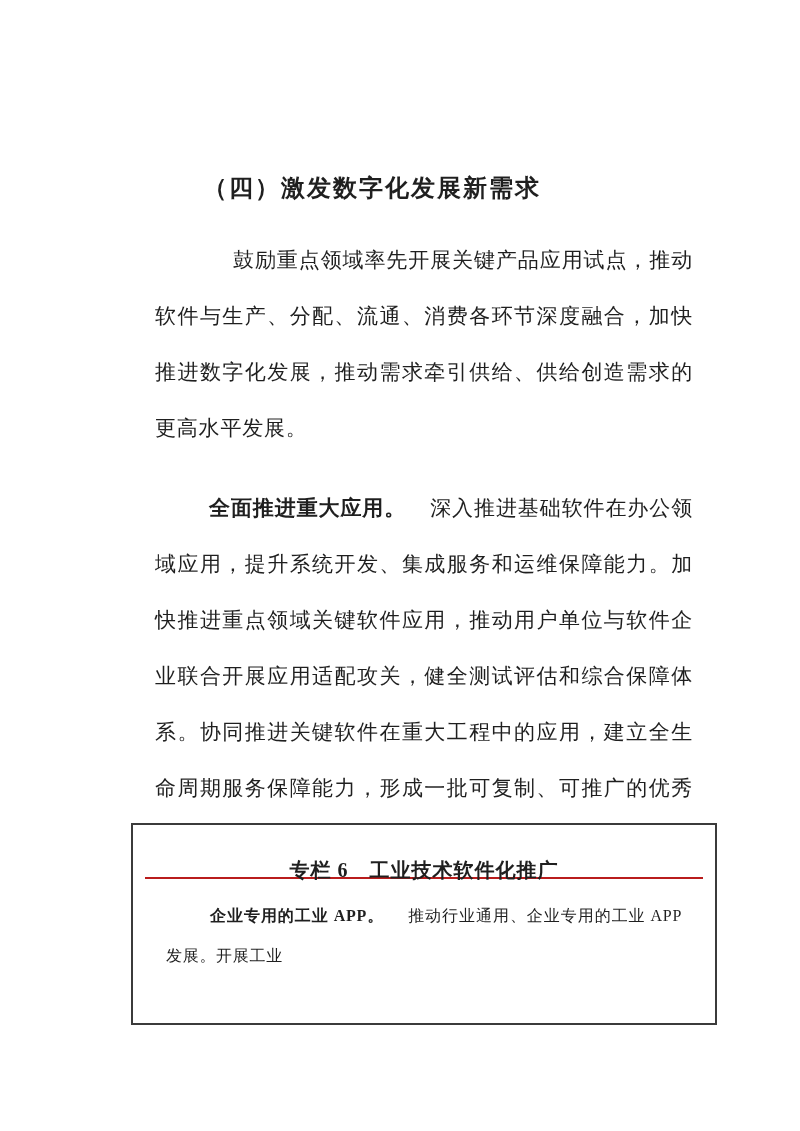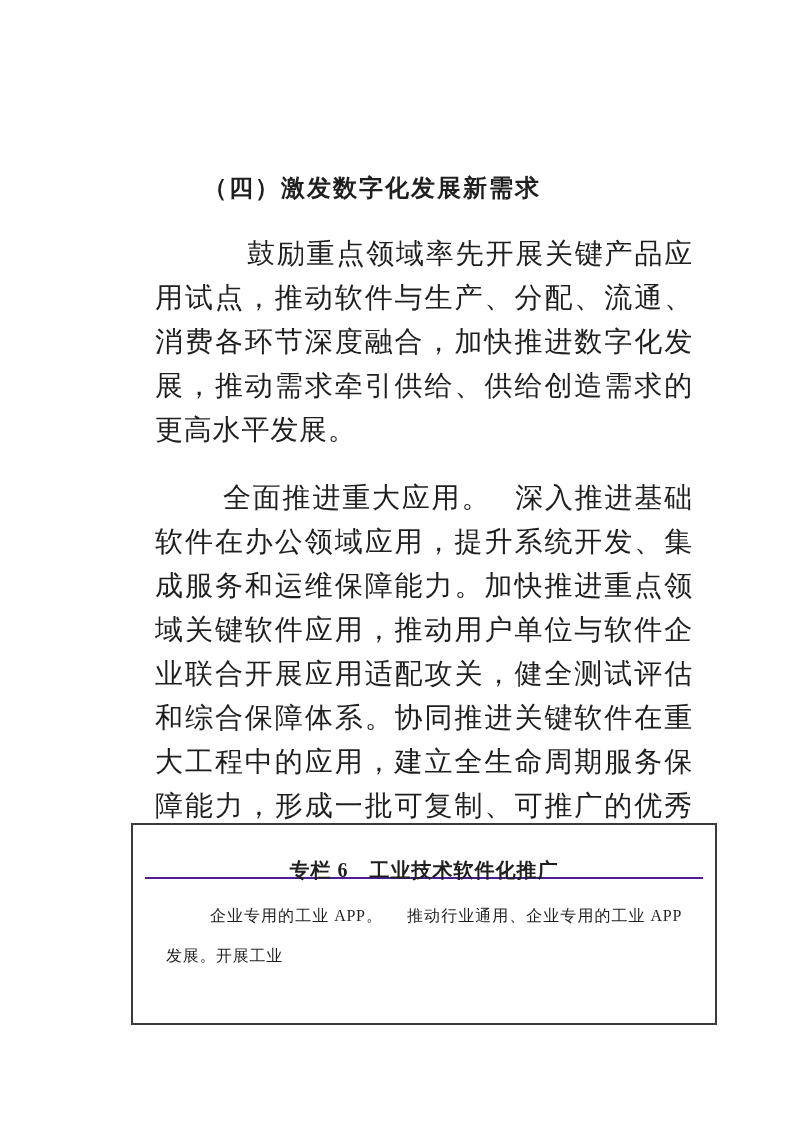--- a/index.html
+++ b/index.html
@@ -22,46 +22,46 @@
   }
   .heading {
     font-size: 24px;
     font-weight: bold;
     line-height: 40px;
     text-indent: 2em;
     letter-spacing: 2px;
     white-space: nowrap;
   }
   .para {
-    font-size: 28px;
-    line-height: 44px;
+    font-size: 21px;
+    line-height: 56px;
     text-indent: 2em;
     text-align: justify;
     text-justify: inter-character;
     letter-spacing: 0.8px;
   }
-  .para .lead { font-weight: normal; }
+  .para .lead { font-weight: bold; }
   .callout {
     position: absolute;
     left: 107px;
     top: 799px;
     width: 586px;
     height: 202px;
     border: 2px solid #3b3b3b;
     overflow: hidden;
     background: #ffffff;
   }
   .callout-title {
     height: 42px;
     line-height: 42px;
     text-align: center;
     font-weight: bold;
     font-size: 20px;
     letter-spacing: 1px;
-    border-bottom: 2px solid #4c1d95;
+    border-bottom: 2px solid #b91c1c;
     white-space: nowrap;
   }
   .callout-body {
     padding: 5px 9px 0 9px;
   }
   .callout-body .para {
     font-size: 16px;
     line-height: 40px;
     letter-spacing: 0.7px;
   }

